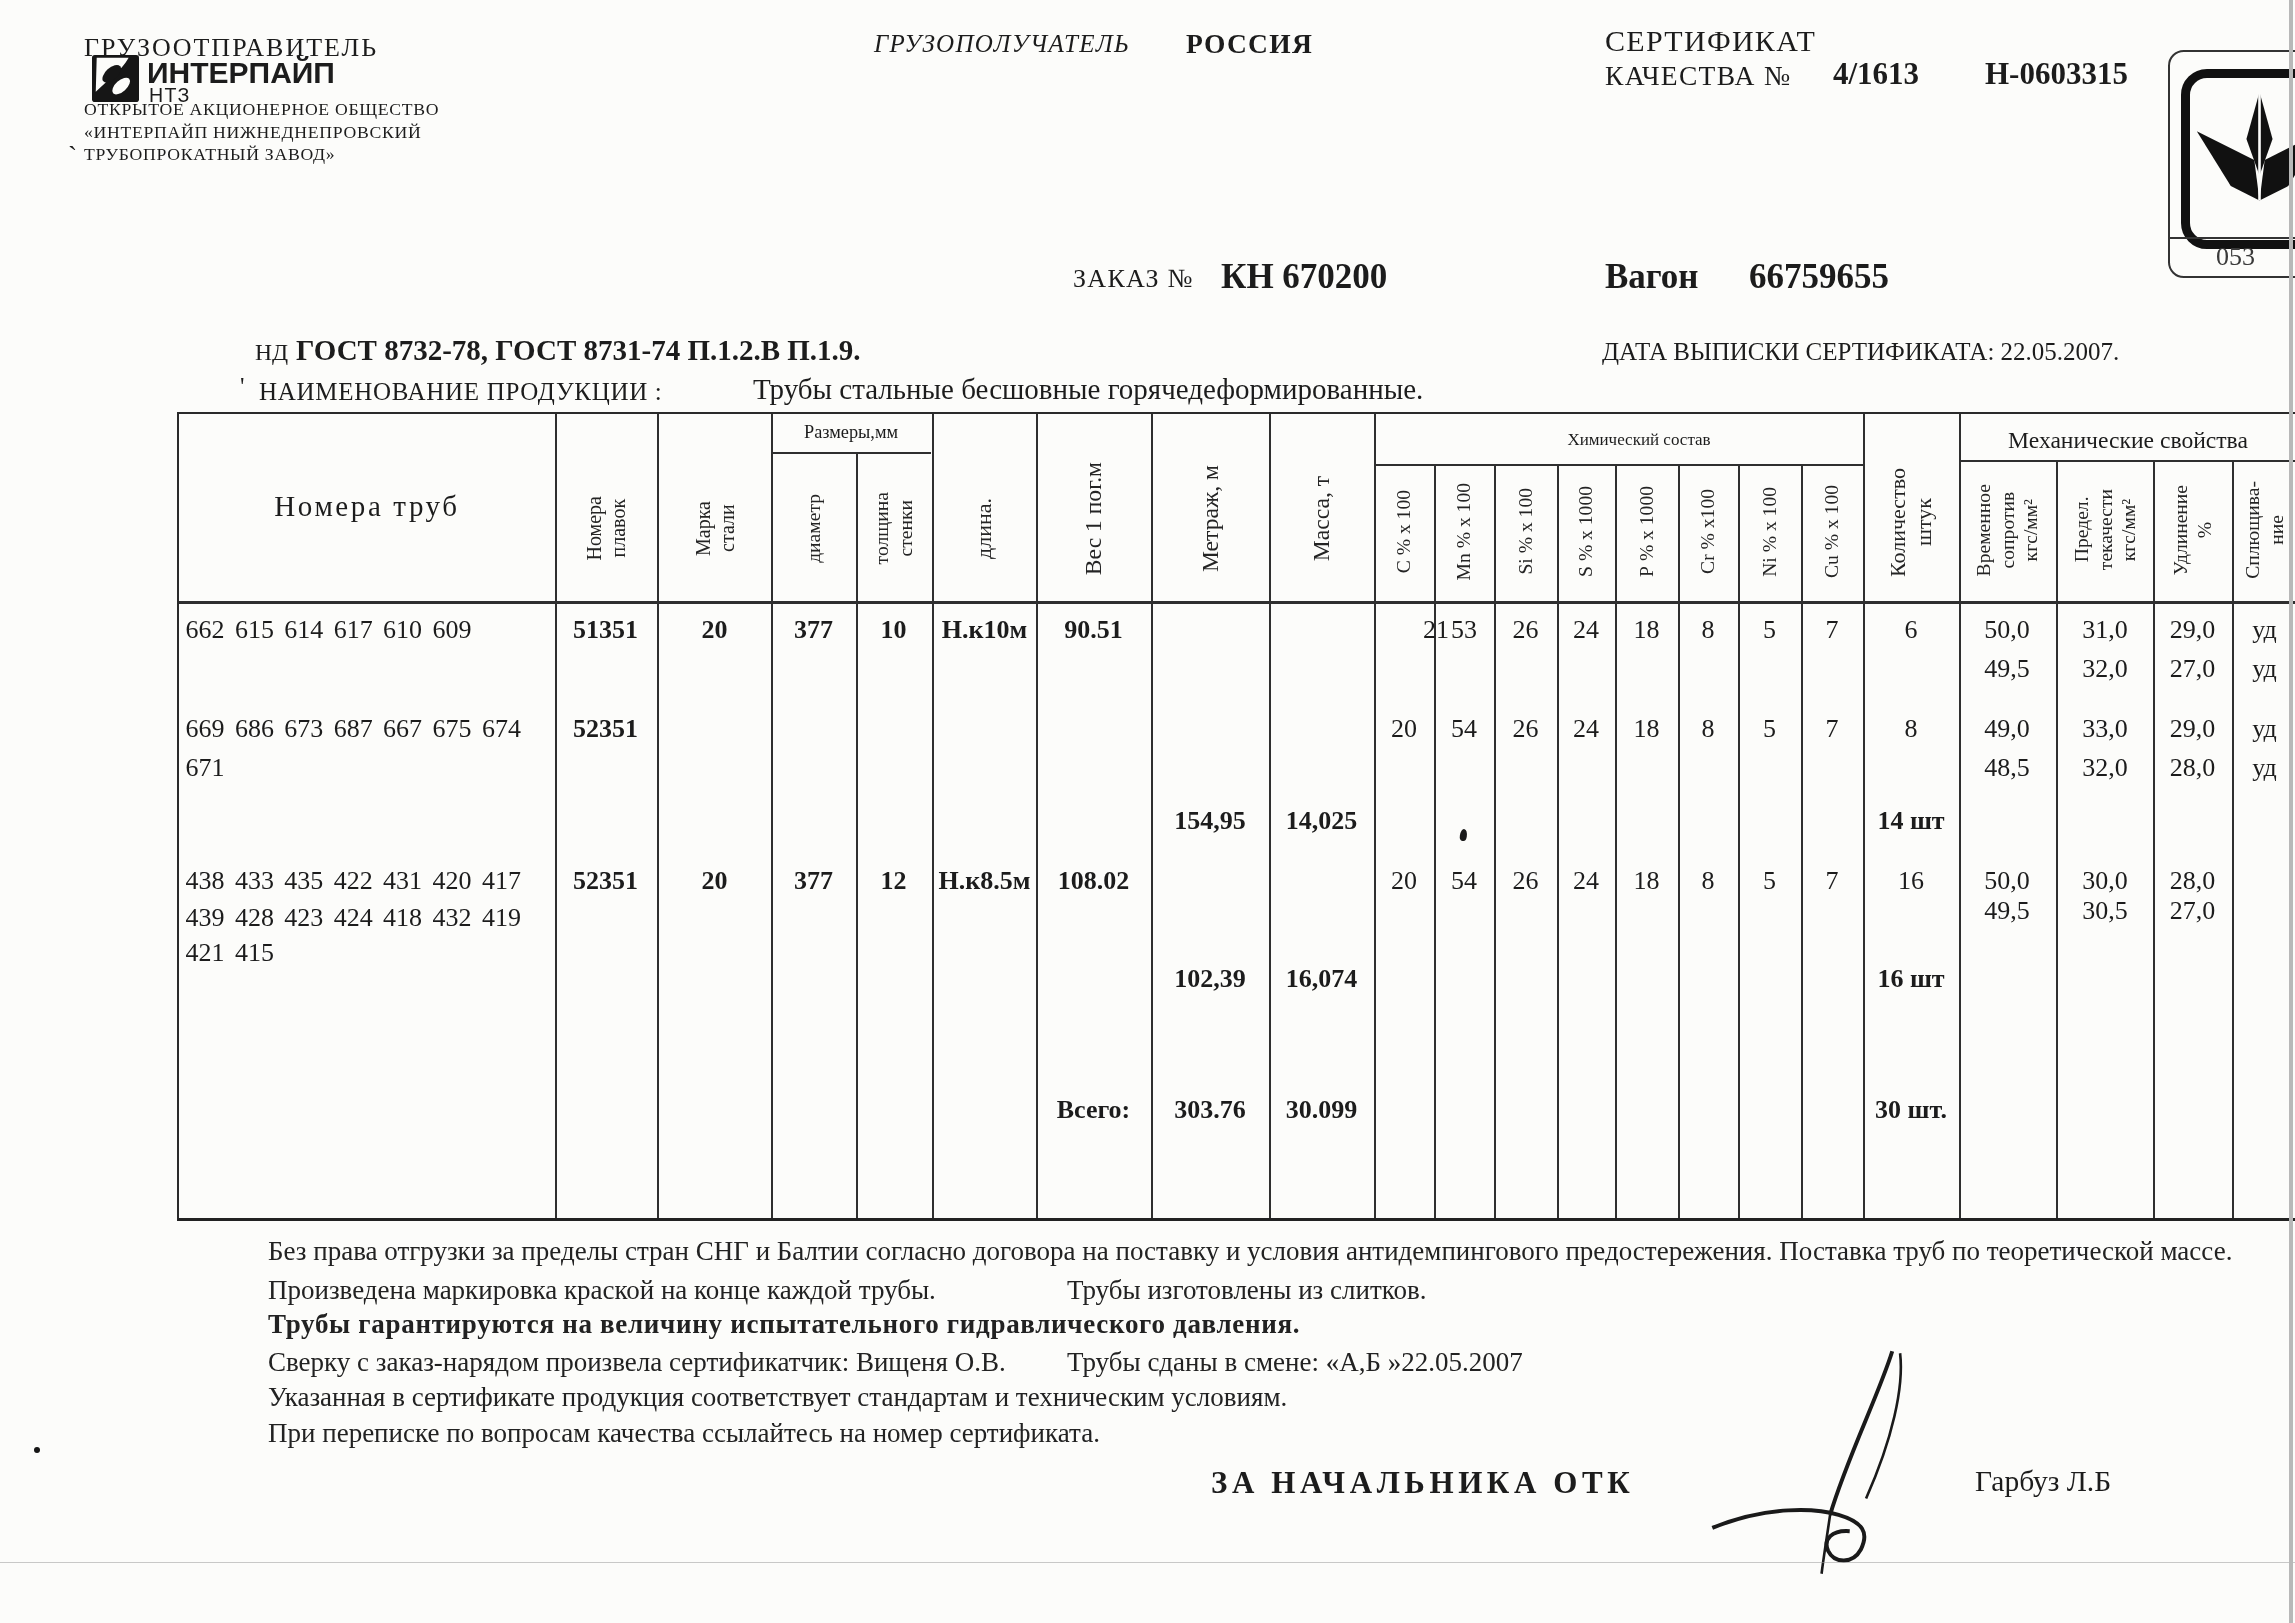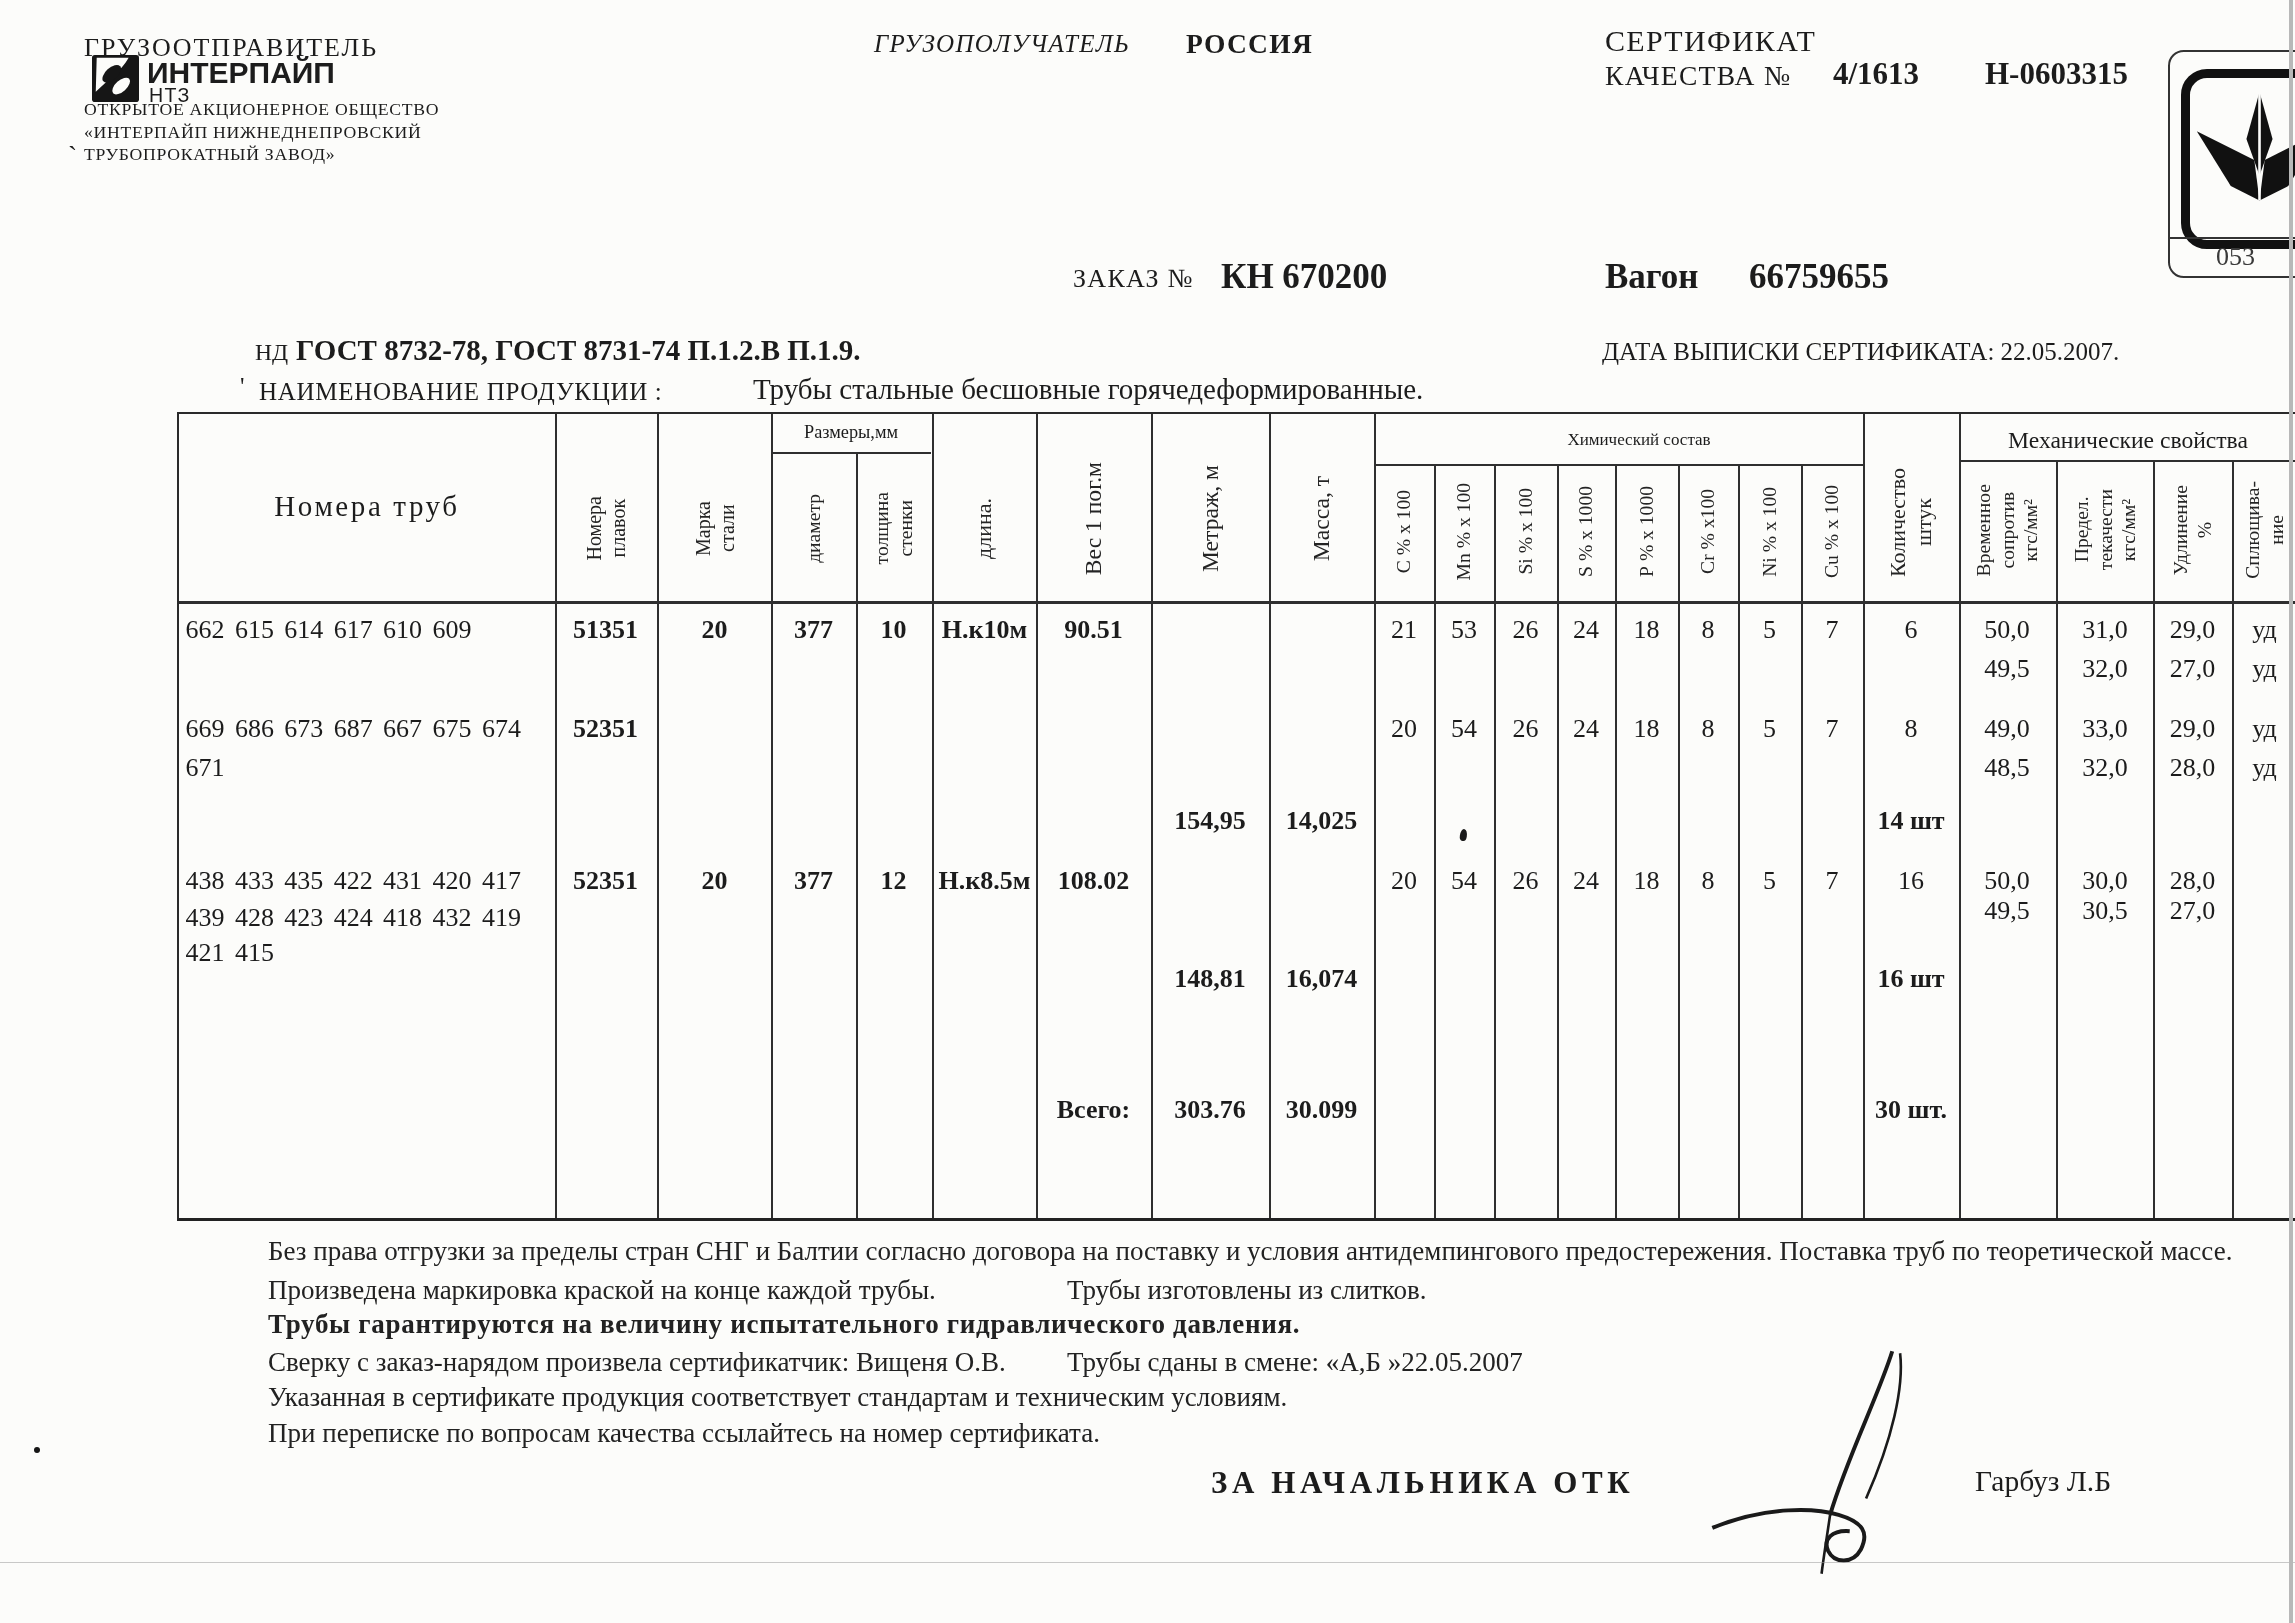--- a/index.html
+++ b/index.html
@@ -207,21 +207,21 @@
 ние</span>
       </div>
 
     <div class="cell k0 left" style="top:202px;">662 615 614 617 610 609</div>
     <div class="cell k1 b" style="top:202px;">51351</div>
     <div class="cell k2 b" style="top:202px;">20</div>
     <div class="cell k3 b" style="top:202px;">377</div>
     <div class="cell k4 b" style="top:202px;">10</div>
     <div class="cell k5 b" style="top:202px;">Н.к10м</div>
     <div class="cell k6 b" style="top:202px;">90.51</div>
-    <div class="cell k9" style="top:202px;">21</div>
+    <div class="cell k9" style="top:202px;margin-left:32px;">21</div>
     <div class="cell k10" style="top:202px;">53</div>
     <div class="cell k11" style="top:202px;">26</div>
     <div class="cell k12" style="top:202px;">24</div>
     <div class="cell k13" style="top:202px;">18</div>
     <div class="cell k14" style="top:202px;">8</div>
     <div class="cell k15" style="top:202px;">5</div>
     <div class="cell k16" style="top:202px;">7</div>
     <div class="cell k17" style="top:202px;">6</div>
     <div class="cell k18" style="top:202px;">50,0</div>
     <div class="cell k19" style="top:202px;">31,0</div>
@@ -275,21 +275,21 @@
     <div class="cell k15" style="top:453px;">5</div>
     <div class="cell k16" style="top:453px;">7</div>
     <div class="cell k17" style="top:453px;">16</div>
     <div class="cell k18" style="top:453px;">50,0</div>
     <div class="cell k19" style="top:453px;">30,0</div>
     <div class="cell k20" style="top:453px;">28,0</div>
     <div class="cell k18" style="top:483px;">49,5</div>
     <div class="cell k19" style="top:483px;">30,5</div>
     <div class="cell k20" style="top:483px;">27,0</div>
 
-    <div class="cell k7 b" style="top:551px;">148,81</div>
+    <div class="cell k7 b" style="top:551px;">102,39</div>
     <div class="cell k8 b" style="top:551px;">16,074</div>
     <div class="cell k17 b" style="top:551px;">16 шт</div>
 
     <div class="cell k6 b" style="top:682px;">Всего:</div>
     <div class="cell k7 b" style="top:682px;">303.76</div>
     <div class="cell k8 b" style="top:682px;">30.099</div>
     <div class="cell k17 b" style="top:682px;">30 шт.</div>
   </div>
 
   <div class="ftxt" style="left:268px;top:1236px;">Без права отгрузки за пределы стран СНГ и Балтии согласно договора на поставку и условия антидемпингового предостережения. Поставка труб по теоретической массе.</div>

